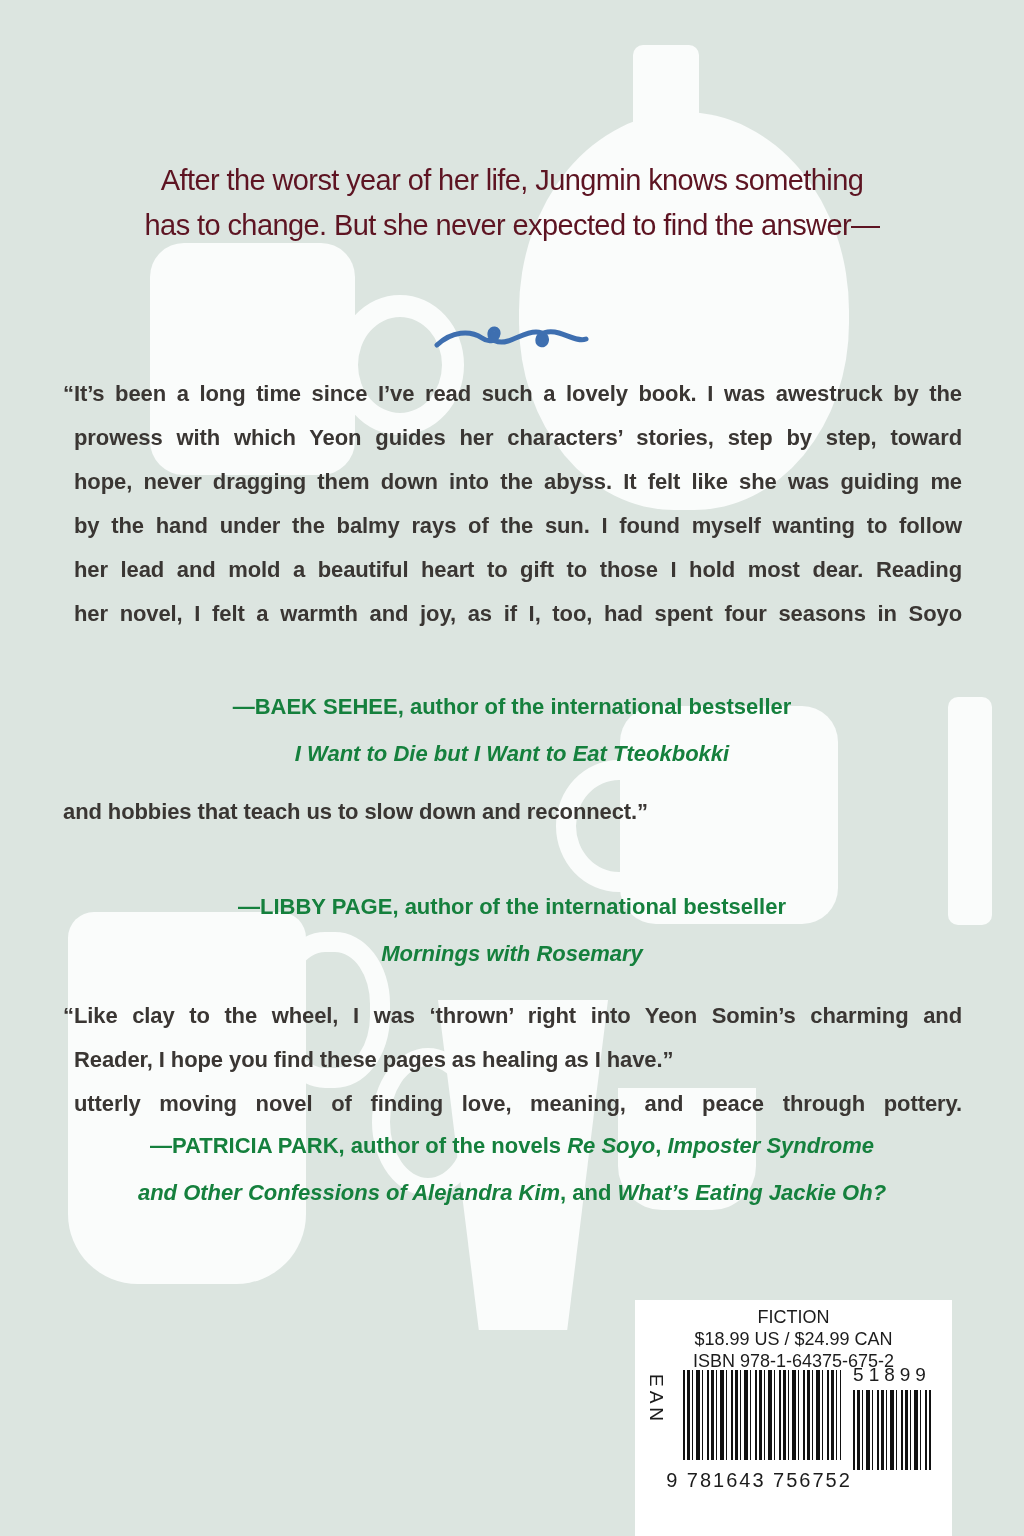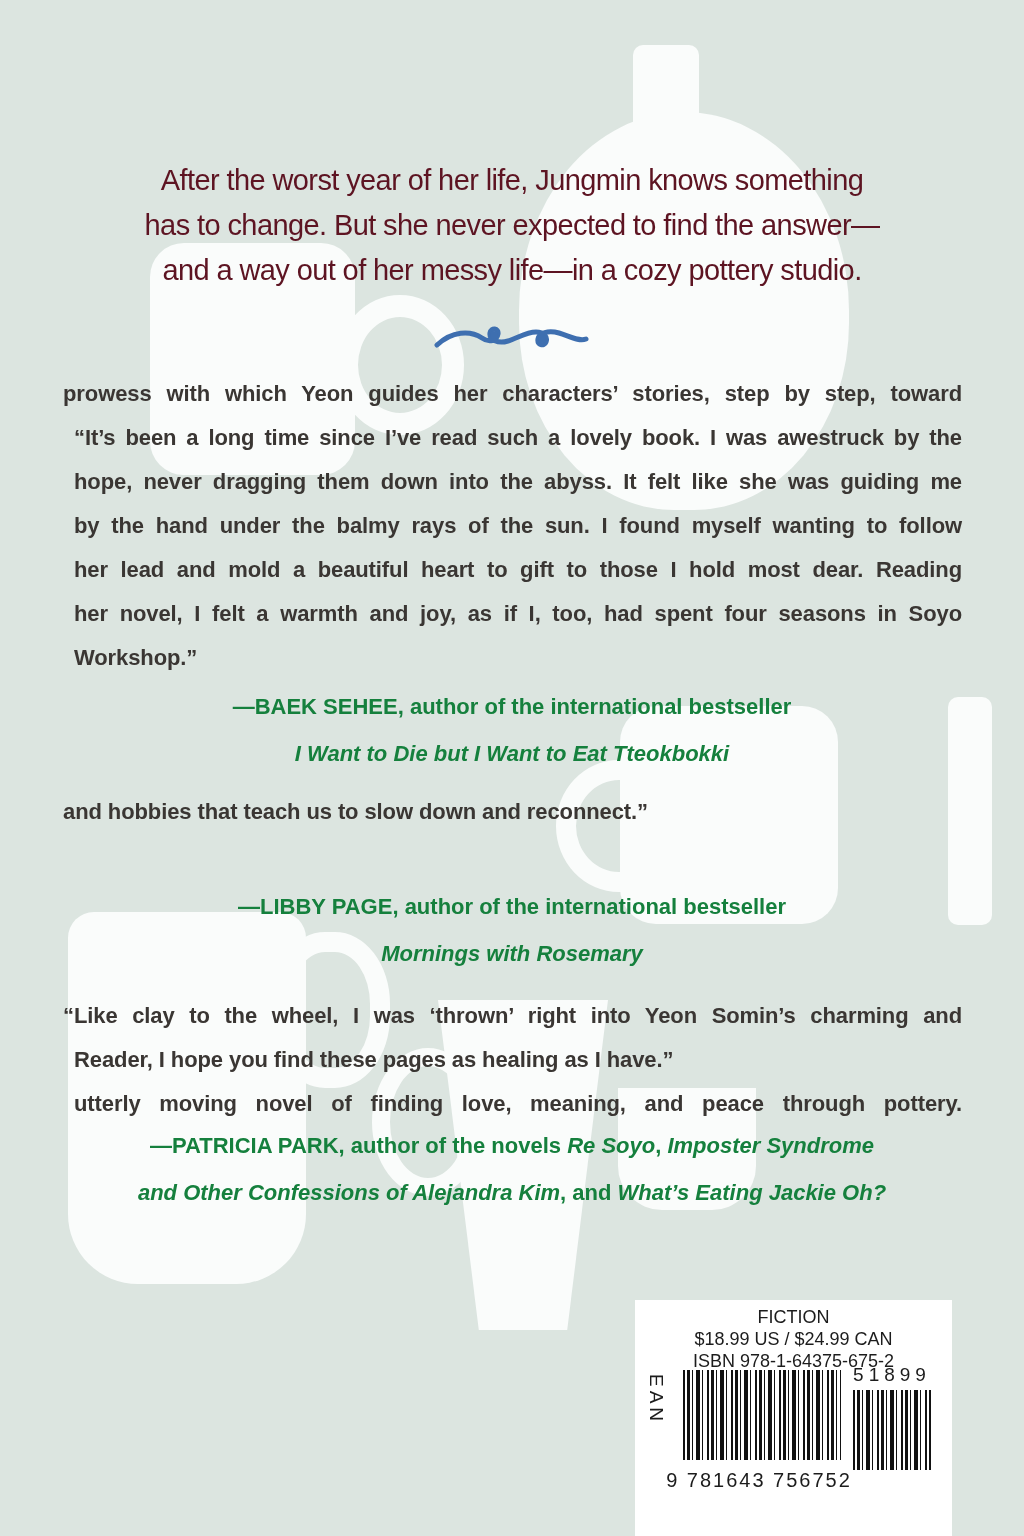--- a/index.html
+++ b/index.html
@@ -97,37 +97,35 @@
   <div class="sil sil-band-rt"></div>
   <div class="sil sil-pitcher"></div>
   <div class="ring ring-pitcher"></div>
   <div class="sil sil-vase"></div>
   <div class="ring ring-vase"></div>
   <div class="sil sil-cup-bc"></div>
 
   <div class="headline">
     <div>After the worst year of her life, Jungmin knows something</div>
     <div>has to change. But she never expected to find the answer—</div>
-    <div>and a way out of her messy life—in a cozy pottery studio.</div>
   </div>
 
   <svg class="ornament" width="160" height="44" viewBox="0 0 160 44">
     <path d="M5 29 C 20 15, 38 14, 50 22 C 57 27, 65 25, 66 18 C 67 12, 59 11, 58 17 C 57 24, 66 28, 76 25 C 86 22, 94 16, 104 16 C 112 16, 116 21, 114 26 C 112 31, 105 29, 106 23 C 107 17, 116 14, 127 17 C 137 20, 147 26, 154 23" stroke="#3e6fb0" stroke-width="5" fill="none" stroke-linecap="round"></path>
     <circle cx="62" cy="19" r="4" fill="#3e6fb0"></circle>
     <circle cx="110" cy="23" r="4" fill="#3e6fb0"></circle>
   </svg>
 
   <div class="quote q1">
+    <div class="qline">“It’s been a long time since I’ve read such a lovely book. I was awestruck by the</div>
     <div class="qline">prowess with which Yeon guides her characters’ stories, step by step, toward</div>
-    <div class="qline">“It’s been a long time since I’ve read such a lovely book. I was awestruck by the</div>
     <div class="qline">hope, never dragging them down into the abyss. It felt like she was guiding me</div>
     <div class="qline">by the hand under the balmy rays of the sun. I found myself wanting to follow</div>
     <div class="qline">her lead and mold a beautiful heart to gift to those I hold most dear. Reading</div>
     <div class="qline">her novel, I felt a warmth and joy, as if I, too, had spent four seasons in Soyo</div>
-    <div class="qline last">Workshop.”</div>
   </div>
 
   <div class="attrib a1">
     <div><span>—BAEK SEHEE,</span><span> author of the international bestseller</span></div>
     <div class="work">I Want to Die but I Want to Eat Tteokbokki</div>
   </div>
 
   <div class="quote q2">
     <div class="qline last">and hobbies that teach us to slow down and reconnect.”</div>
   </div>

